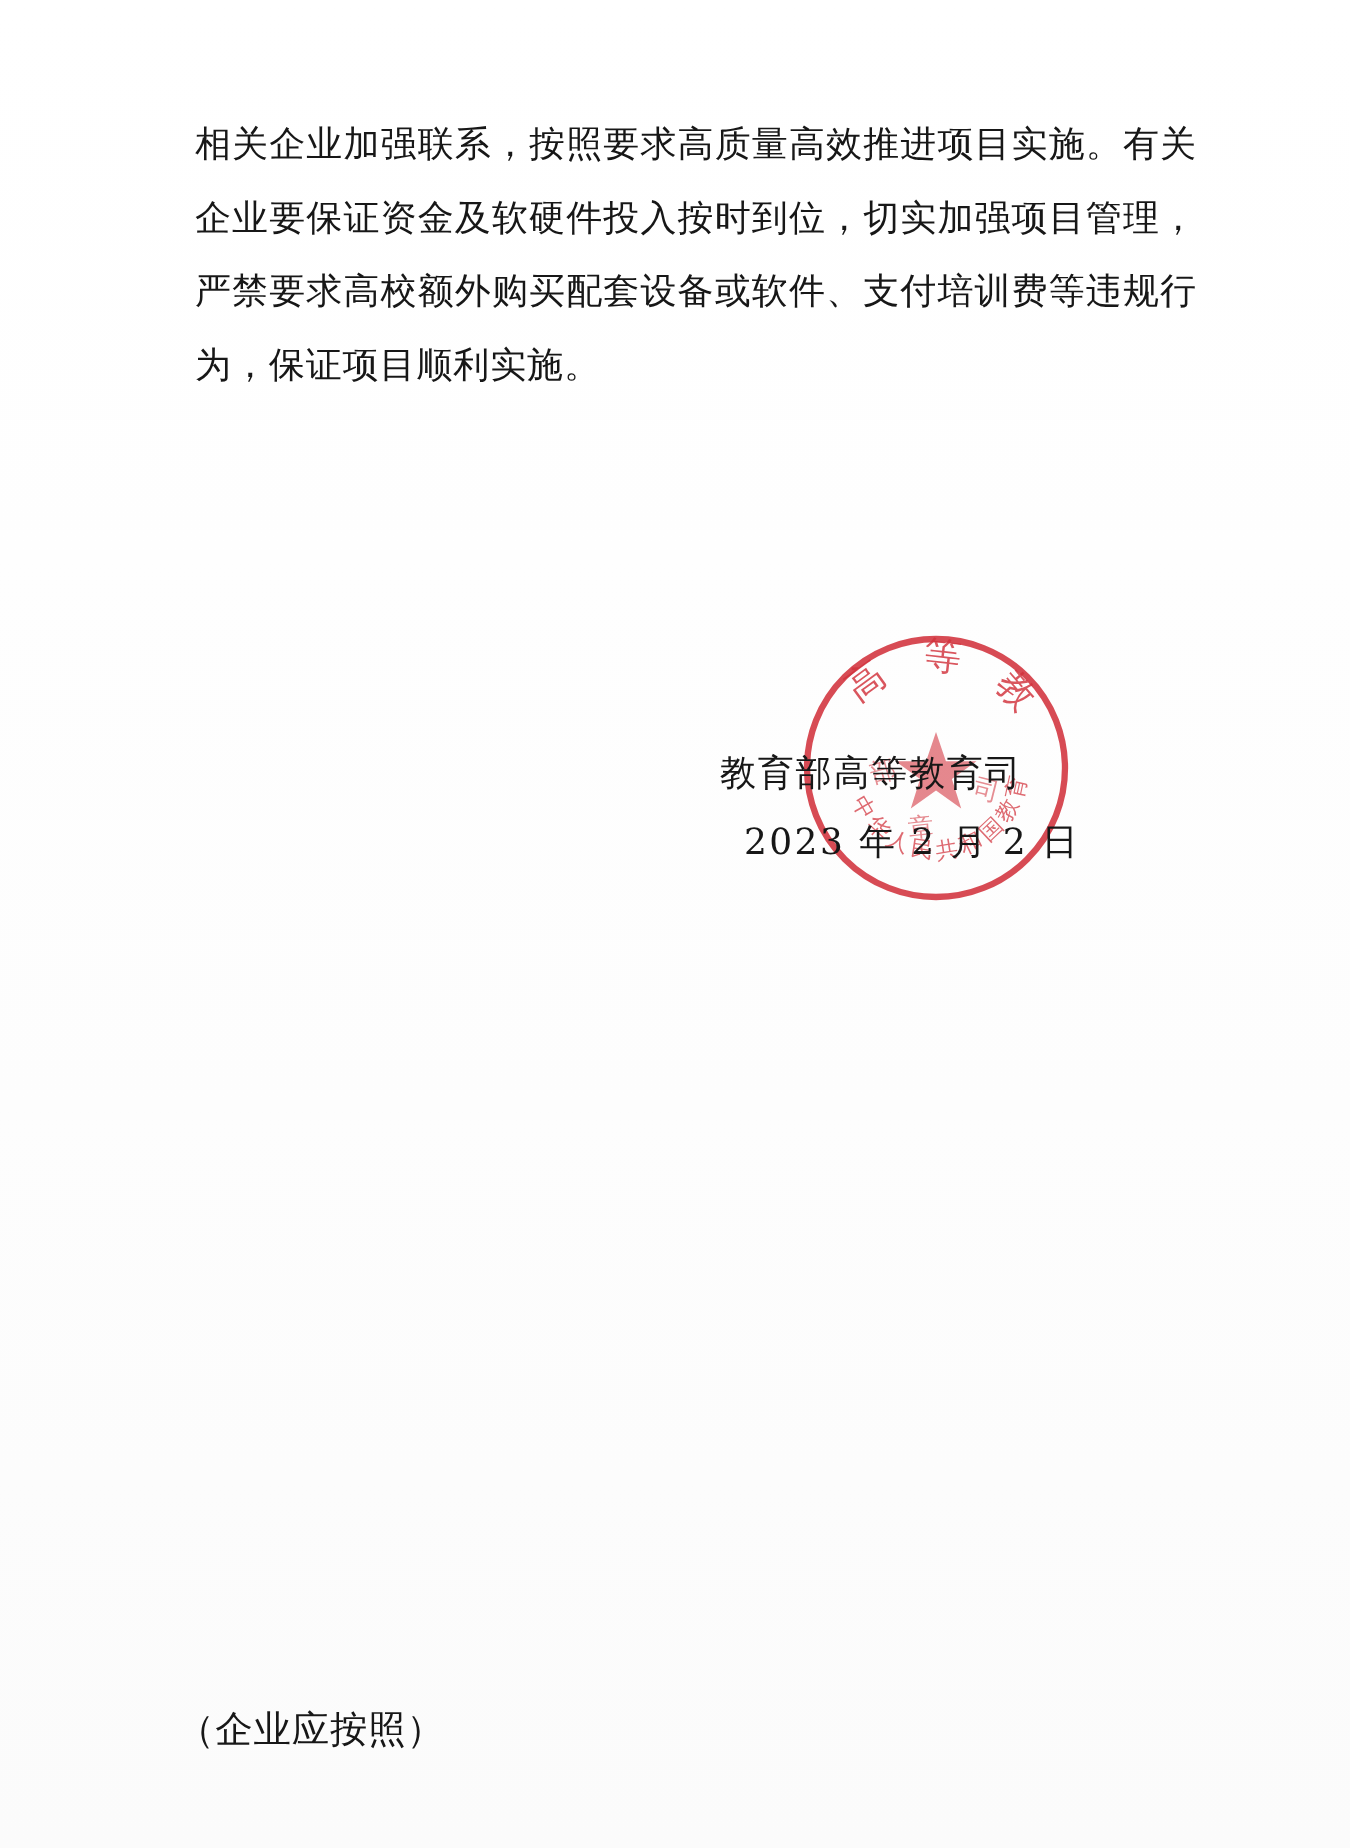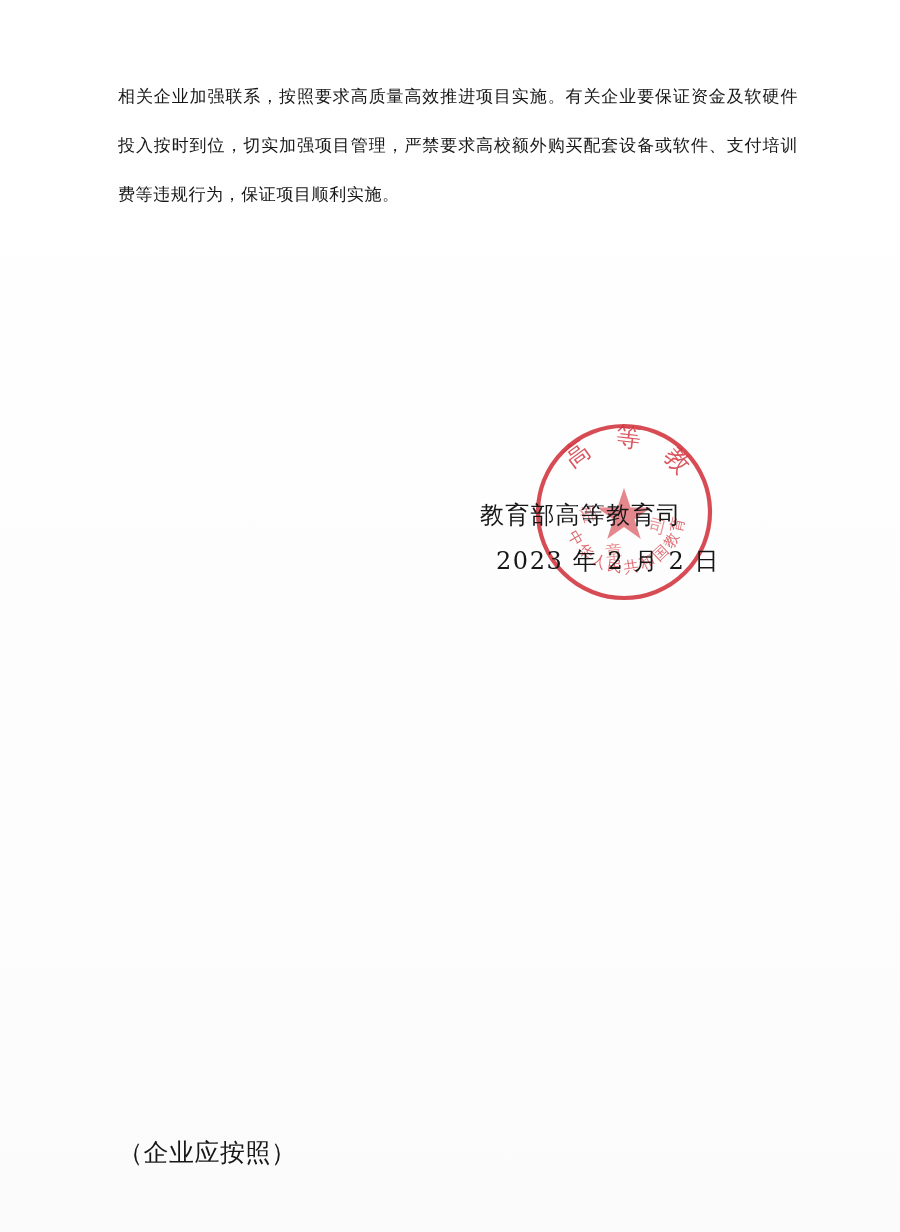--- a/index.html
+++ b/index.html
@@ -21,26 +21,26 @@
     height: 1232px;
     background: linear-gradient(180deg, #ffffff 0%, #fdfdfd 60%, #fbfbfb 100%);
   }
   .doc-body {
     position: absolute;
     left: 118px;
     top: 72px;
     width: 680px;
   }
   .para {
-    font-size: 17px;
+    font-size: 24px;
     line-height: 49px;
     letter-spacing: 0.6px;
     text-align: justify;
     text-justify: inter-ideograph;
-    margin: 0 0 0 0;
+    margin: 0 0 0 12px;
     color: #171717;
     font-weight: 500;
   }
   .para.indent {
     text-indent: 2em;
   }
   .signature-block {
     position: absolute;
     left: 480px;
     top: 492px;

